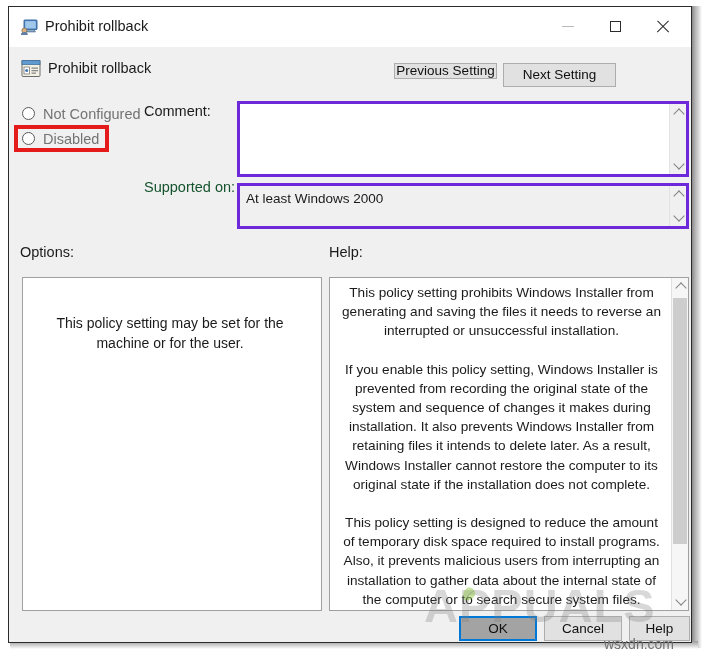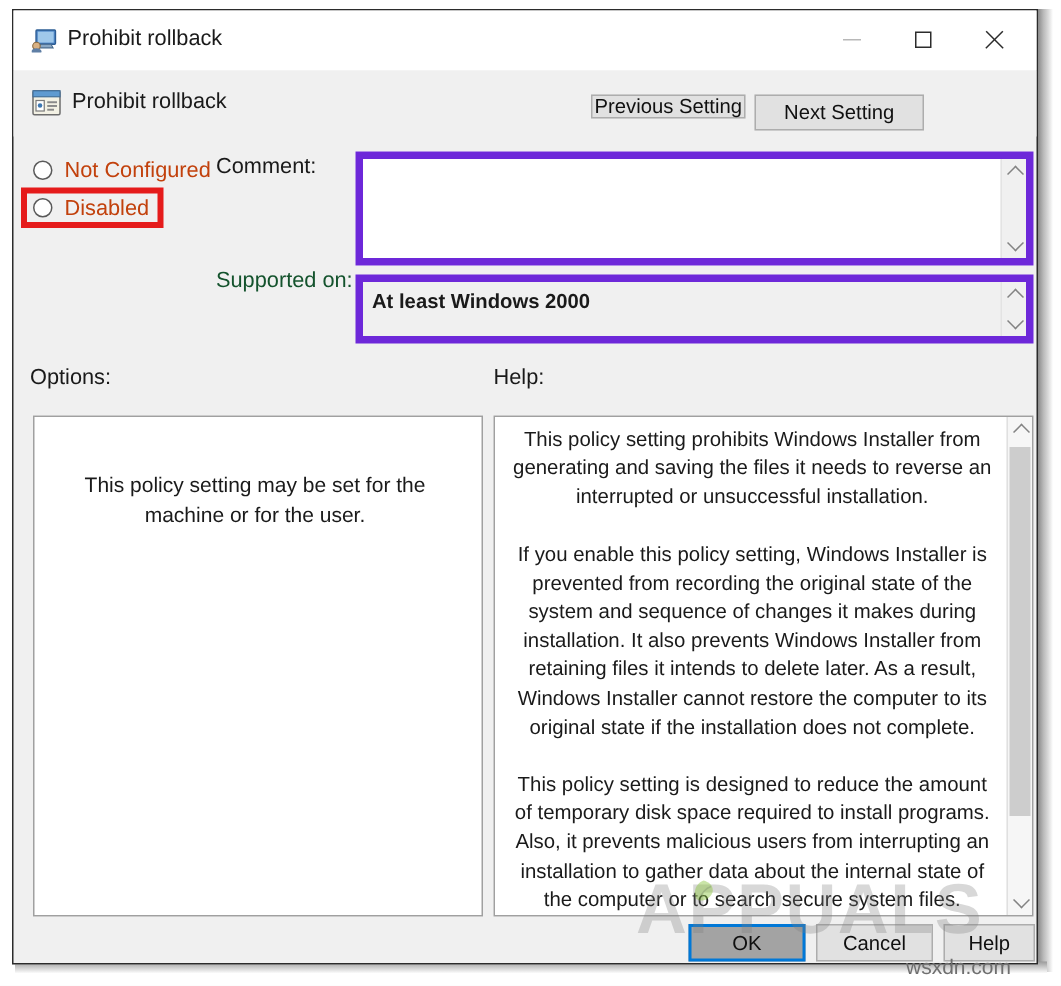--- a/index.html
+++ b/index.html
@@ -168,21 +168,21 @@
     content: "";
     position: absolute;
     left: 2.5px; top: 2.5px;
     width: 6px; height: 6px;
     border-radius: 50%;
     background: #1a1a1a;
   }
   .radio-label {
     margin-left: 8px;
     font-size: 14.5px;
-    color: #c2410c;
+    color: #737373;
     white-space: nowrap;
   }
 
   .red-box {
     position: absolute;
     left: 5px; top: 118px;
     width: 95px; height: 27px;
     border: 4px solid #e51b1b;
     box-sizing: border-box;
     pointer-events: none;
@@ -197,23 +197,22 @@
   }
   .lbl-supported {
     position: absolute;
     left: 135px; top: 172px;
     font-size: 14.5px;
     color: #14532d;
   }
   .field {
     position: absolute;
     background: #ffffff;
-    border: 5px solid #6d28d9;
-    box-sizing: border-box;
-    font-weight: bold;
+    border: 3px solid #6d28d9;
+    box-sizing: border-box;
   }
   .comment-box {
     left: 228px; top: 94px;
     width: 452px; height: 76px;
   }
   .supported-box {
     left: 228px; top: 176px;
     width: 452px; height: 46px;
     background: #f0f0f0;
   }

